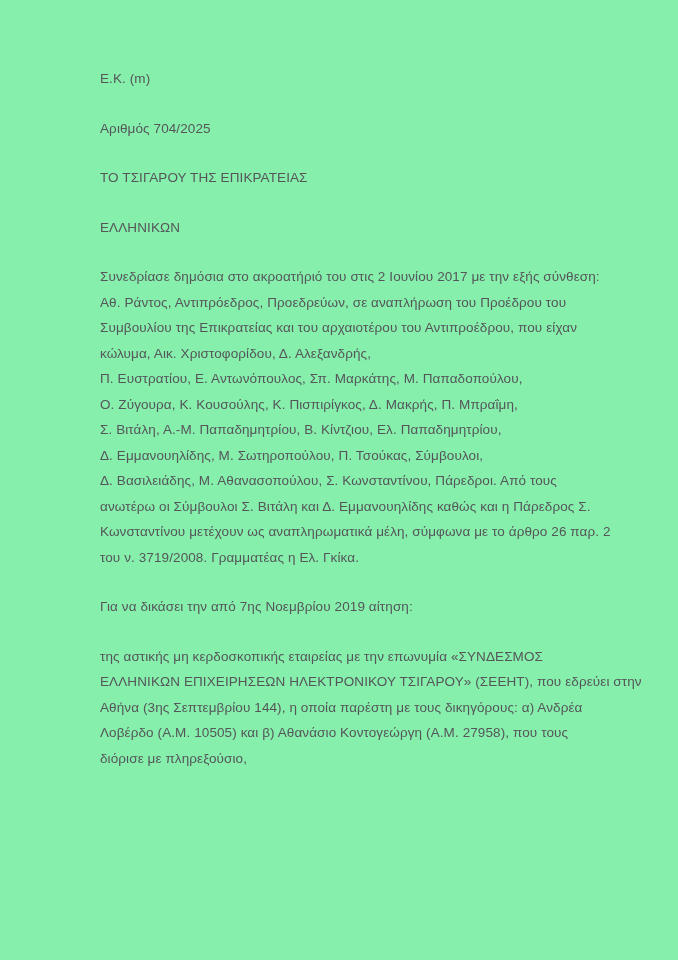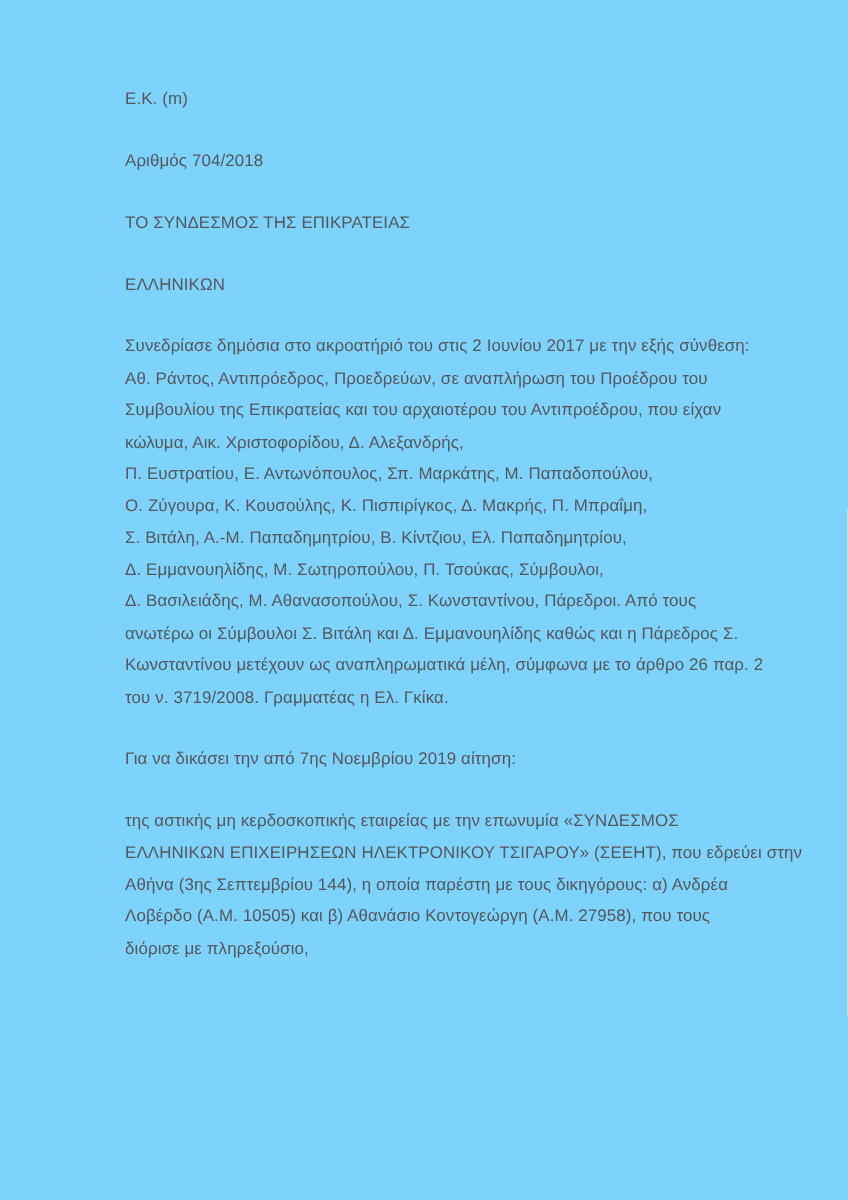--- a/index.html
+++ b/index.html
@@ -10,39 +10,39 @@
   body {
     width: 678px;
     height: 960px;
     overflow: hidden;
     font-family: "Liberation Sans", "DejaVu Sans", sans-serif;
   }
   .page {
     box-sizing: border-box;
     width: 678px;
     height: 960px;
-    background: #7dd3fc;
+    background: #86efac;
     padding: 66px 40px 0 100px;
   }
   .para {
     margin: 0 0 24px 0;
     font-size: 13.5px;
     line-height: 25.5px;
     color: #55565a;
     white-space: pre;          
     letter-spacing: 0.1px;
   }
 </style>
 </head>
 <body>
 
 <div class="page">
   <p class="para">Ε.Κ. (m)</p>
-  <p class="para">Αριθμός 704/2018</p>
-  <p class="para">ΤΟ ΣΥΝΔΕΣΜΟΣ ΤΗΣ ΕΠΙΚΡΑΤΕΙΑΣ</p>
+  <p class="para">Αριθμός 704/2025</p>
+  <p class="para">ΤΟ ΤΣΙΓΑΡΟΥ ΤΗΣ ΕΠΙΚΡΑΤΕΙΑΣ</p>
   <p class="para">ΕΛΛΗΝΙΚΩΝ</p>
   <p class="para">Συνεδρίασε δημόσια στο ακροατήριό του στις 2 Ιουνίου 2017 με την εξής σύνθεση:
 Αθ. Ράντος, Αντιπρόεδρος, Προεδρεύων, σε αναπλήρωση του Προέδρου του
 Συμβουλίου της Επικρατείας και του αρχαιοτέρου του Αντιπροέδρου, που είχαν
 κώλυμα, Αικ. Χριστοφορίδου, Δ. Αλεξανδρής,
 Π. Ευστρατίου, Ε. Αντωνόπουλος, Σπ. Μαρκάτης, Μ. Παπαδοπούλου,
 Ο. Ζύγουρα, Κ. Κουσούλης, Κ. Πισπιρίγκος, Δ. Μακρής, Π. Μπραΐμη,
 Σ. Βιτάλη, Α.-Μ. Παπαδημητρίου, Β. Κίντζιου, Ελ. Παπαδημητρίου,
 Δ. Εμμανουηλίδης, Μ. Σωτηροπούλου, Π. Τσούκας, Σύμβουλοι,
 Δ. Βασιλειάδης, Μ. Αθανασοπούλου, Σ. Κωνσταντίνου, Πάρεδροι. Από τους

